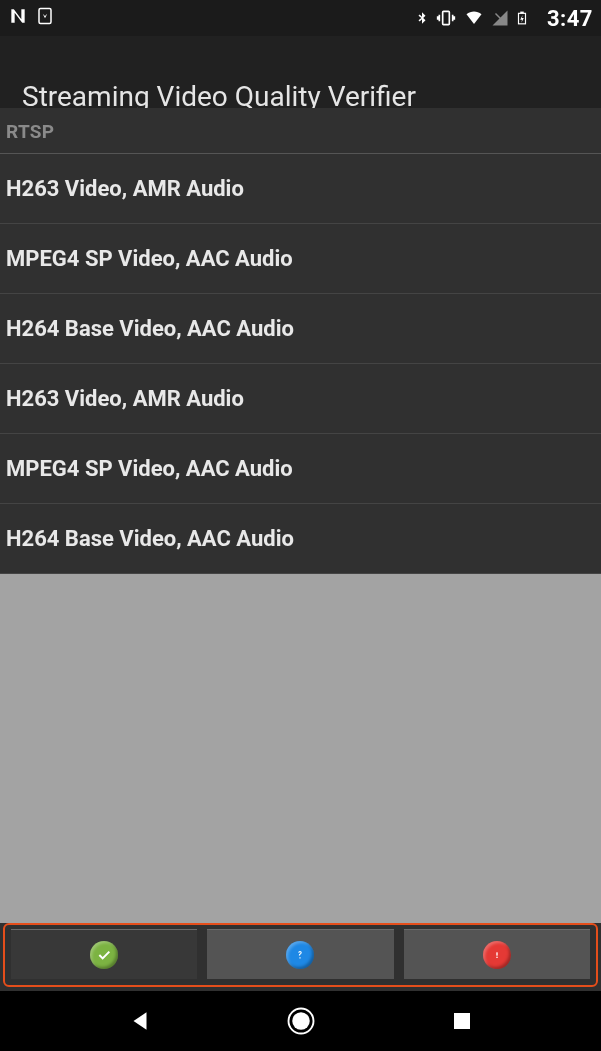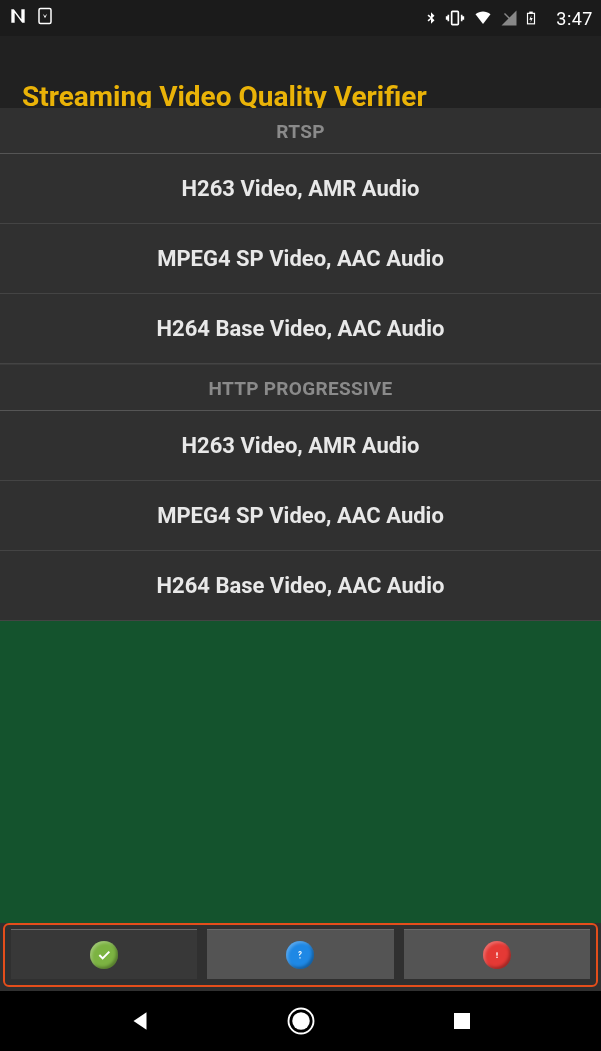--- a/index.html
+++ b/index.html
@@ -17,39 +17,39 @@
     background: #1b1b1b;
     display: flex;
     align-items: center;
     padding: 0 8px;
     font-size: 18px;
     color: #ffffff;
   }
   .status-left { display: flex; align-items: center; gap: 8px; }
   .status-right { margin-left: auto; display: flex; align-items: center; gap: 6px; }
   .status-right svg { display: block; }
-  .clock { font-weight: 400; font-size: 18px; letter-spacing: 0.5px; margin-left: 12px; }
+  .clock { font-weight: 700; font-size: 22px; letter-spacing: 0.5px; margin-left: 12px; }
 
   
   .app-bar {
     height: 72px;
     background: #212121;
     display: flex;
     align-items: center;
     padding: 0 22px;
   }
   .app-title {
     font-size: 28px;
-    font-weight: 700;
-    color: #eab308;
+    font-weight: 400;
+    color: #e5e5e5;
     margin-top: 48px;
   }
 
   
-  .list { flex: 1; overflow: hidden; background: #14532d; text-align: center; }
+  .list { flex: 1; overflow: hidden; background: #a3a3a3; }
   .section-header {
     font-size: 19px;
     font-weight: 700;
     color: #8a8a8a;
     padding: 12px 6px 10px 6px;
     border-bottom: 1px solid #555555;
     border-top: 1px solid #3a3a3a;
     background: #303030;
     letter-spacing: 0.3px;
   }
@@ -165,21 +165,20 @@
 
 <div class="app-bar">
   <div class="app-title">Streaming Video Quality Verifier</div>
 </div>
 
 <div class="list">
   <div class="section-header">RTSP</div>
   <div class="list-item">H263 Video, AMR Audio</div>
   <div class="list-item">MPEG4 SP Video, AAC Audio</div>
   <div class="list-item">H264 Base Video, AAC Audio</div>
-  <div class="section-header">HTTP PROGRESSIVE</div>
   <div class="list-item">H263 Video, AMR Audio</div>
   <div class="list-item">MPEG4 SP Video, AAC Audio</div>
   <div class="list-item">H264 Base Video, AAC Audio</div>
 </div>
 
 <div class="button-bar-wrapper">
   <button class="bottom-btn dark">
     <span class="status-circle" style="background:#7cb342;">
       <svg width="16" height="16" viewBox="0 0 24 24">
           <path fill="none" stroke="#fff" stroke-width="3" d="M5 12l5 5L20 7"></path>

